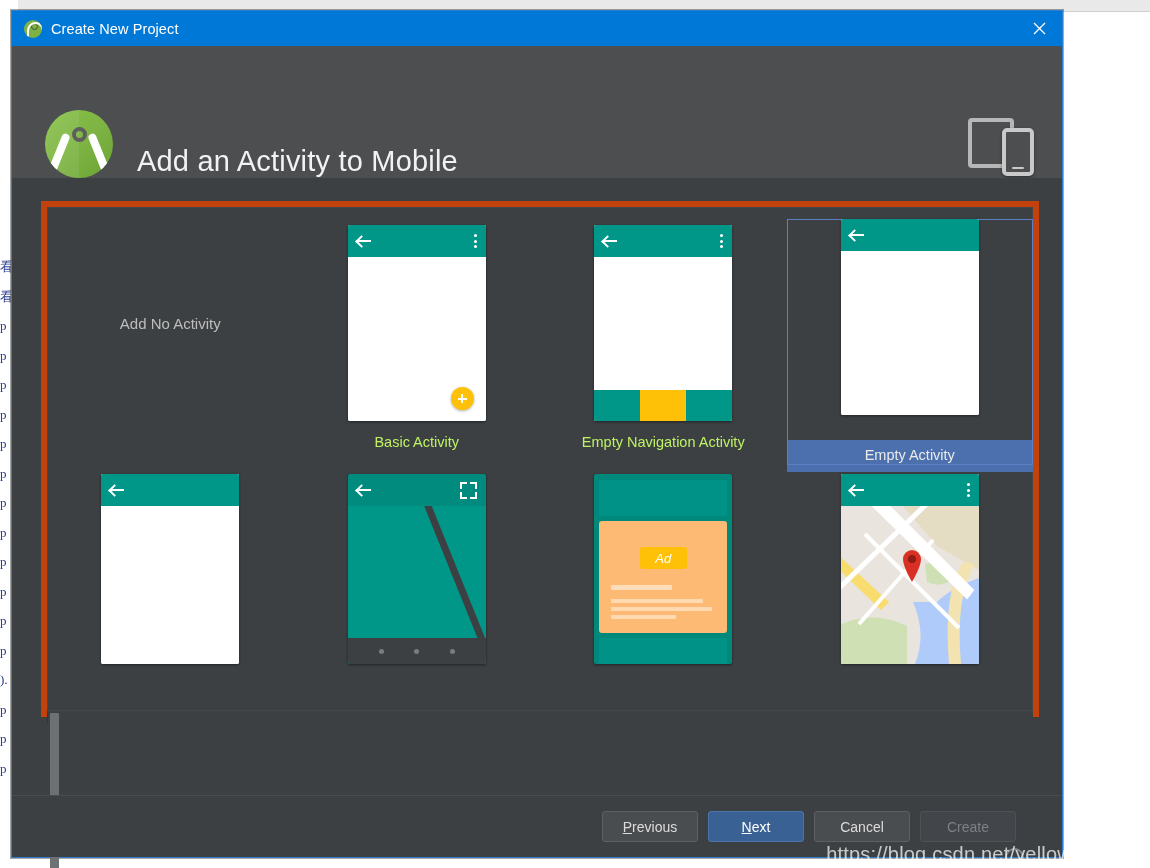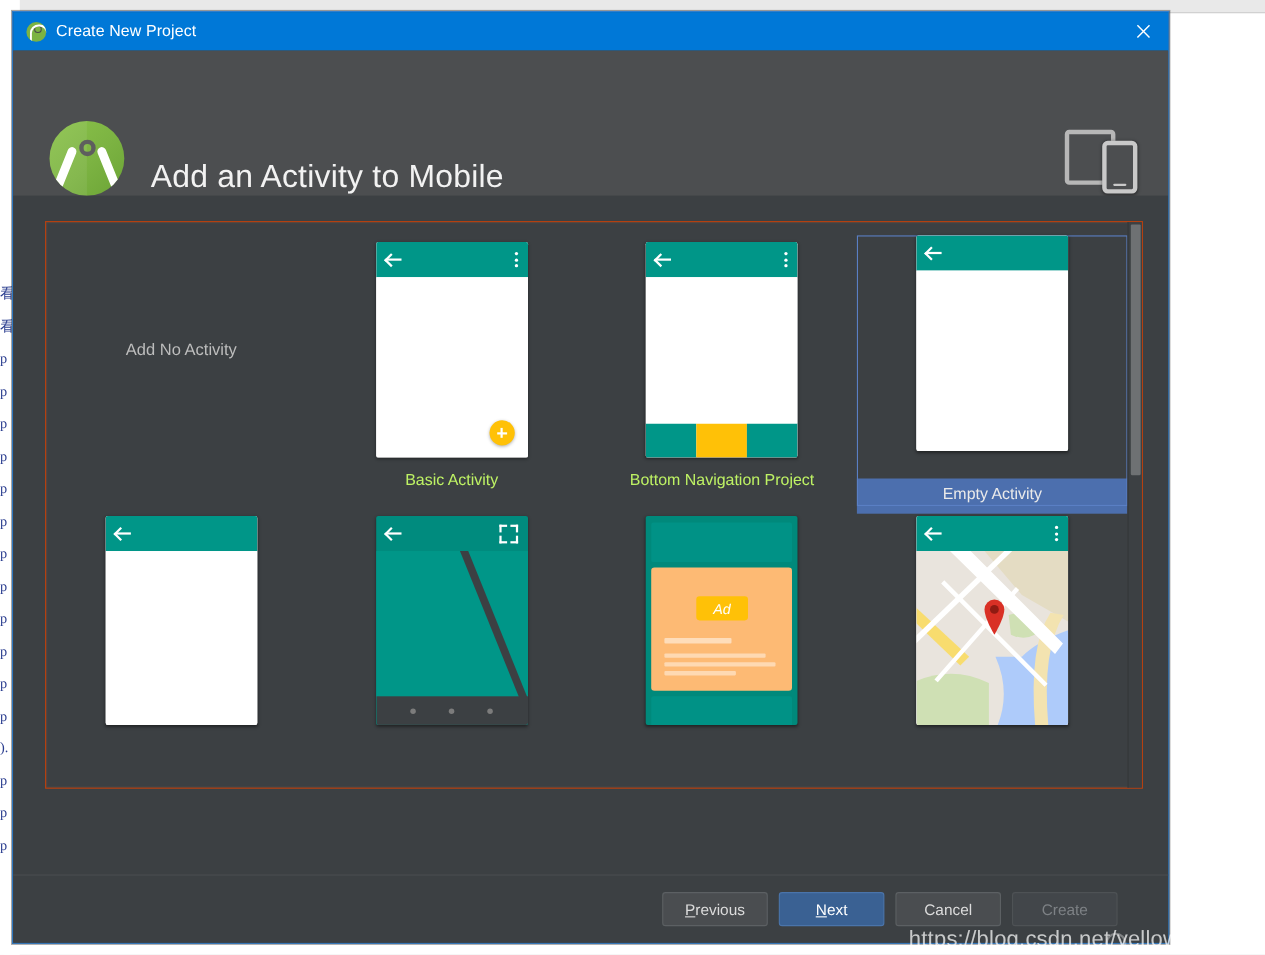--- a/index.html
+++ b/index.html
@@ -210,26 +210,27 @@
   }
 
   
   #content {
     flex: 1 1 auto;
     background: #3c4043;
     padding: 23px 23px 0 29px;
     position: relative;
   }
   #gallery-frame {
-    border: 1px solid #c2410c;
+    border: 6px solid #c2410c;
     box-shadow: inset 0 0 0 1px #44484b;
     height: 516px;
     position: relative;
     background: #3c4043;
     display: flex;
+    flex-direction: column;
   }
   #gallery-scroll {
     flex: 1 1 auto;
     position: relative;
     padding: 12px 0 0 0;
   }
   .grid {
     display: grid;
     grid-template-columns: repeat(4, 1fr);
     column-gap: 0;
@@ -618,21 +619,21 @@
                     </span>
                 </div>
                 <div class="phone-body"></div>
                 <div class="bottomnav">
                   <i class="teal"></i>
                     <i class="amber"></i>
                     <i class="teal"></i>
                 </div>
               </div>
             </div>
-            <div class="cell-label">Bottom Navigation Project</div>
+            <div class="cell-label">Empty Navigation Activity</div>
           </div>
 
           <div class="cell selected">
             <div class="thumb-wrap">
               <div class="phone">
                 <div class="appbar">
                   <span class="back-arrow"></span>
                 </div>
                 <div class="phone-body"></div>
               </div>

